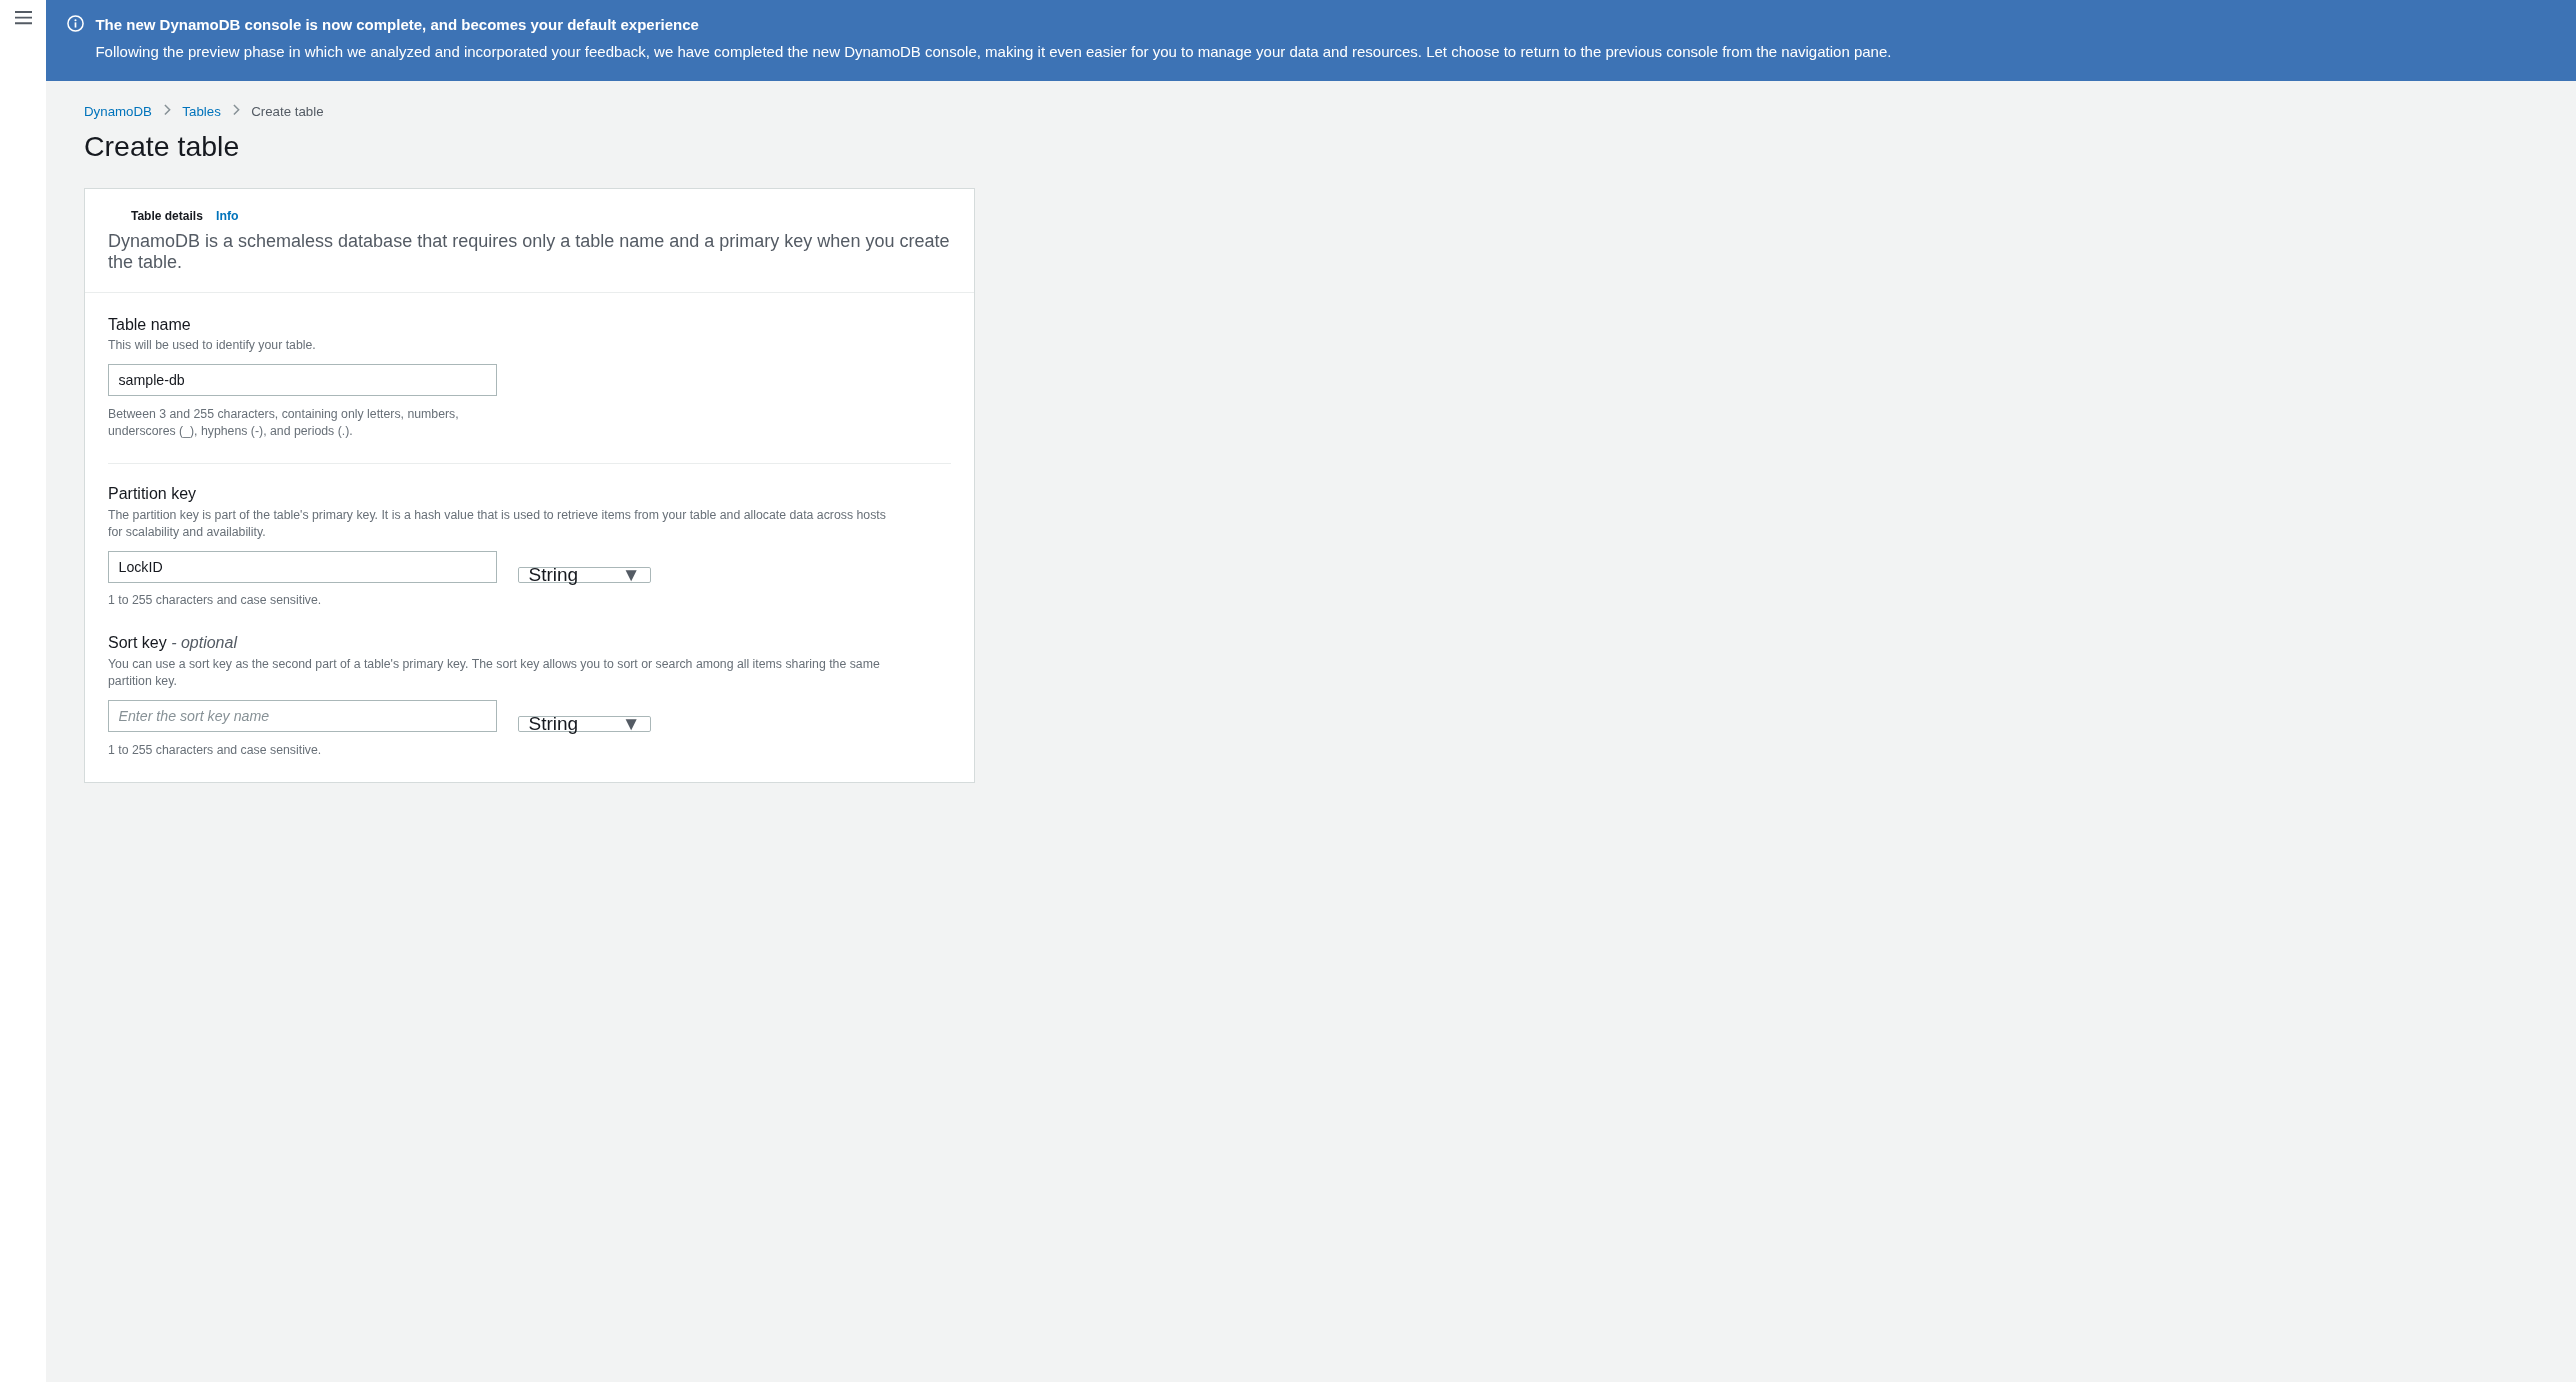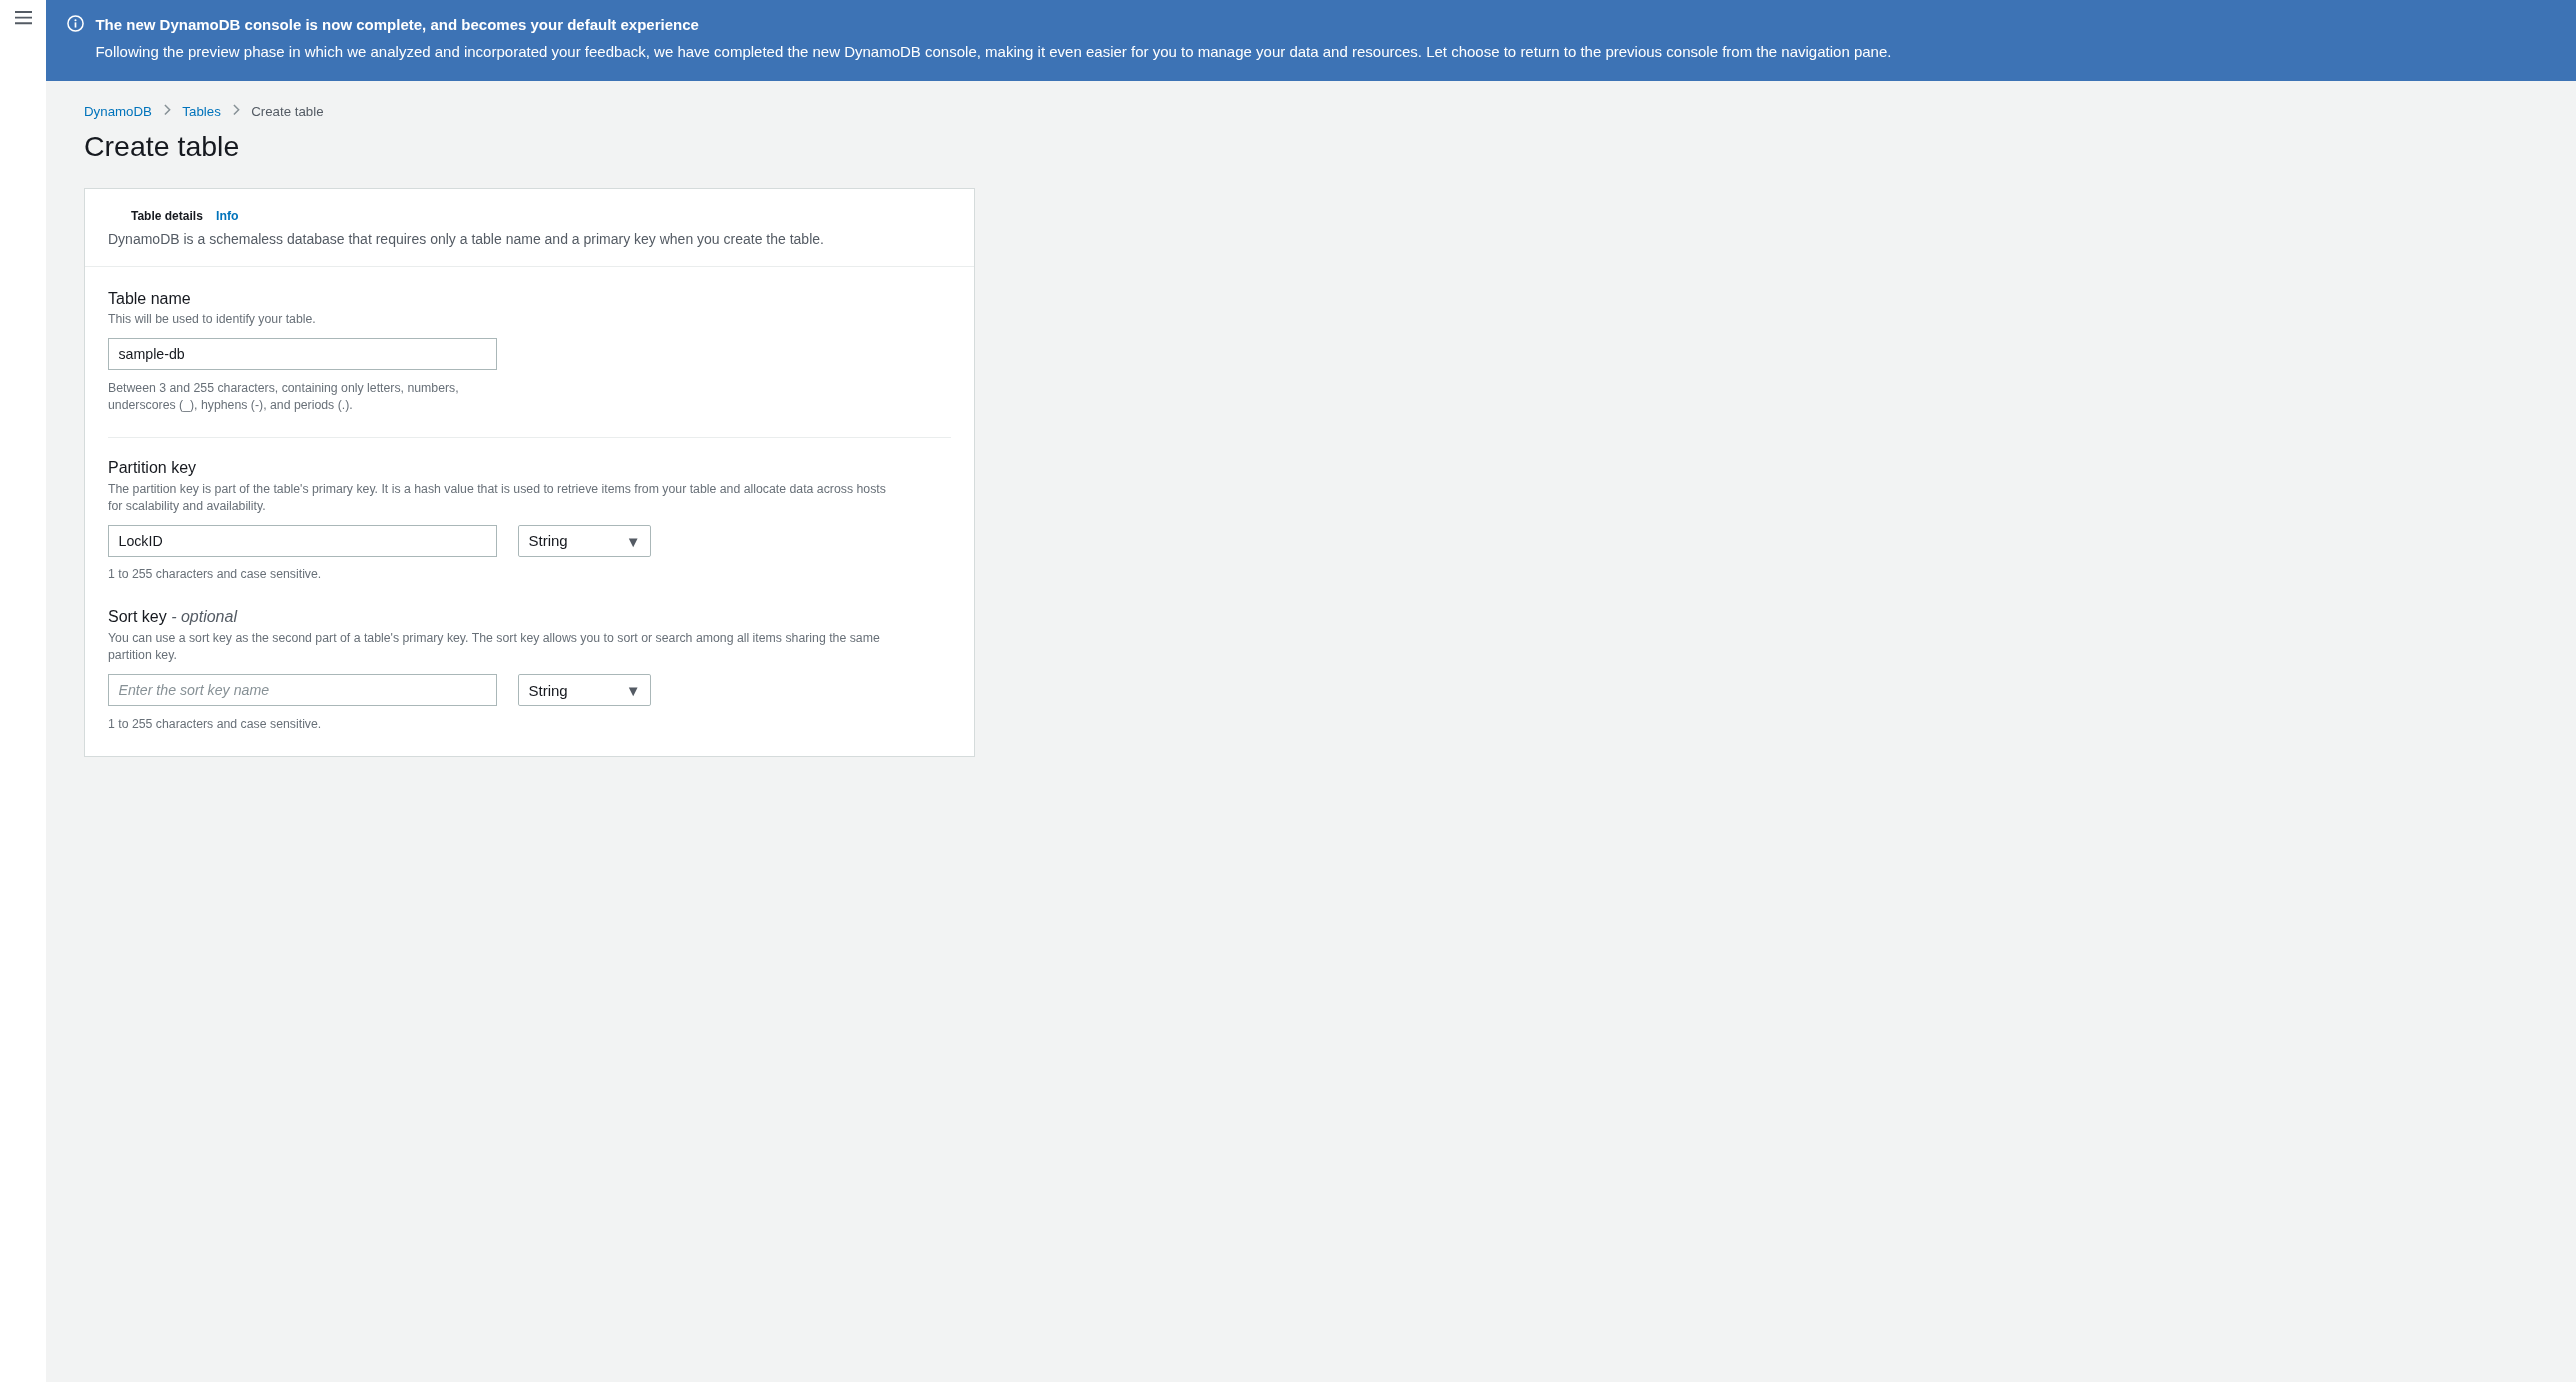--- a/index.html
+++ b/index.html
@@ -37,37 +37,37 @@
 .banner-body { font-size:15px; }
 .content { padding: 23px 0 38px 38px; max-width: 929px; margin-left:0;}
 .breadcrumbs { font-size:13.3px; color:#545b64; margin-bottom:11.4px; display:flex; align-items:flex-end; gap:11.4px;}
 .breadcrumbs a { color:#0073bb; text-decoration:none; }
 .breadcrumbs .chev { color:#879196; }
 .page-title { font-size:28.5px; font-weight:400; color:#16191f; margin-bottom:25px; }
 .card { background:#fff; border:0.9px solid #d5dbdb; }
 .card-header { padding:19px 23px; border-bottom:0.9px solid #eaeded; }
 .card-header h2 { font-size:12px; font-weight:700; display:inline;margin-left:23px; }
 .info-link { color:#0073bb; font-size:12.3px; margin-left:9.5px; font-weight:700; text-decoration:none;}
-.card-header p { font-size:14px; color:#545b64; margin-top:7.6px; }
+.card-header p { font-size:18px; color:#545b64; margin-top:7.6px; }
 .card-body { padding:23px; }
 .field-block { margin-bottom:0; }
 .field-block + .divider { border:none; border-top:0.9px solid #eaeded; margin:23px 0 21px 0;}
 .label-main { font-size:16px; color:#16191f; font-weight:400; margin-bottom:3.8px;}
 .label-italic { font-style:italic; color:#545b64;}
 .label-desc { font-size:12.3px; color:#687078; margin-bottom:9.5px; max-width:787px; line-height:1.4;}
 .input-row { display:flex; gap:21px; align-items:flex-end;}
 input[type=text] {
   width:389px; height:32px; padding:3.8px 9.5px; font-size:14.2px;
   border:0.9px solid #aab7b8; border-radius:0; color:#16191f;
 }
 input[type=text]::placeholder { color:#879196; font-style:italic; }
 .select-wrap {
-  position:relative; width:133px; height:32px;
+  position:relative; width:133px; height:16px;
   border:0.9px solid #aab7b8; border-radius:1.9px; background:#fff;
-  display:flex; align-items:center; padding:0 9.5px; font-size:15px;
+  display:flex; align-items:center; padding:0 9.5px; font-size:19px;
 }
 .select-wrap .caret { position:absolute; right:9.5px; top:50%; transform:translateY(-50%); color:#545b64;}
 .constraint { font-size:12.3px; color:#687078; margin-top:9.5px; max-width:389px; line-height:1.4;}
 .section-gap { margin-top:25px; }
 </style>
 </head>
 <body>
 
 <div class="wrap">
   <div class="hamburger-col">

